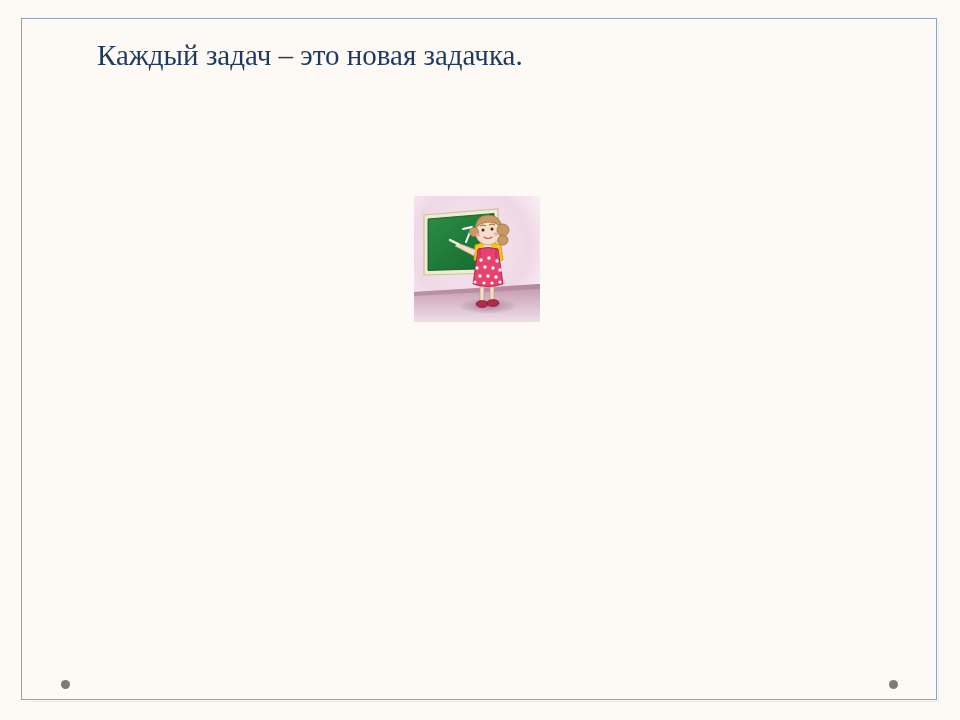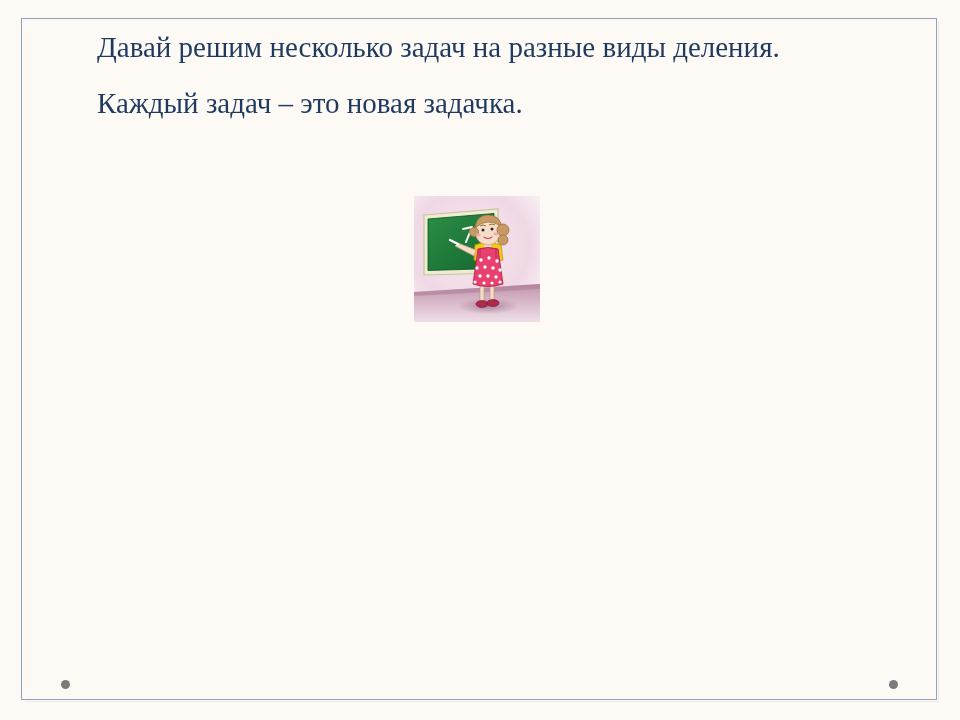--- a/index.html
+++ b/index.html
@@ -99,21 +99,20 @@
   #dot-right { left: 889px; top: 680px; }
 </style>
 </head>
 <body>
 
 <div id="slide">
 
   <div id="slide-frame"></div>
 
   <div id="body-text">
-    <p class="para-justified">Давай решим несколько задач на разные виды деления.</p>
     <div class="spacer-line"></div>
     <p class="para-indent">Каждый задач – это новая задачка.</p>
   </div>
 
   <div id="illustration">
     <svg viewBox="0 0 126 126" xmlns="http://www.w3.org/2000/svg" aria-hidden="true">
       <defs>
         <radialGradient id="wallGrad" cx="45%" cy="40%" r="75%">
           <stop offset="0%" stop-color="#f7e8f0"></stop>
           <stop offset="62%" stop-color="#efd8e5"></stop>

